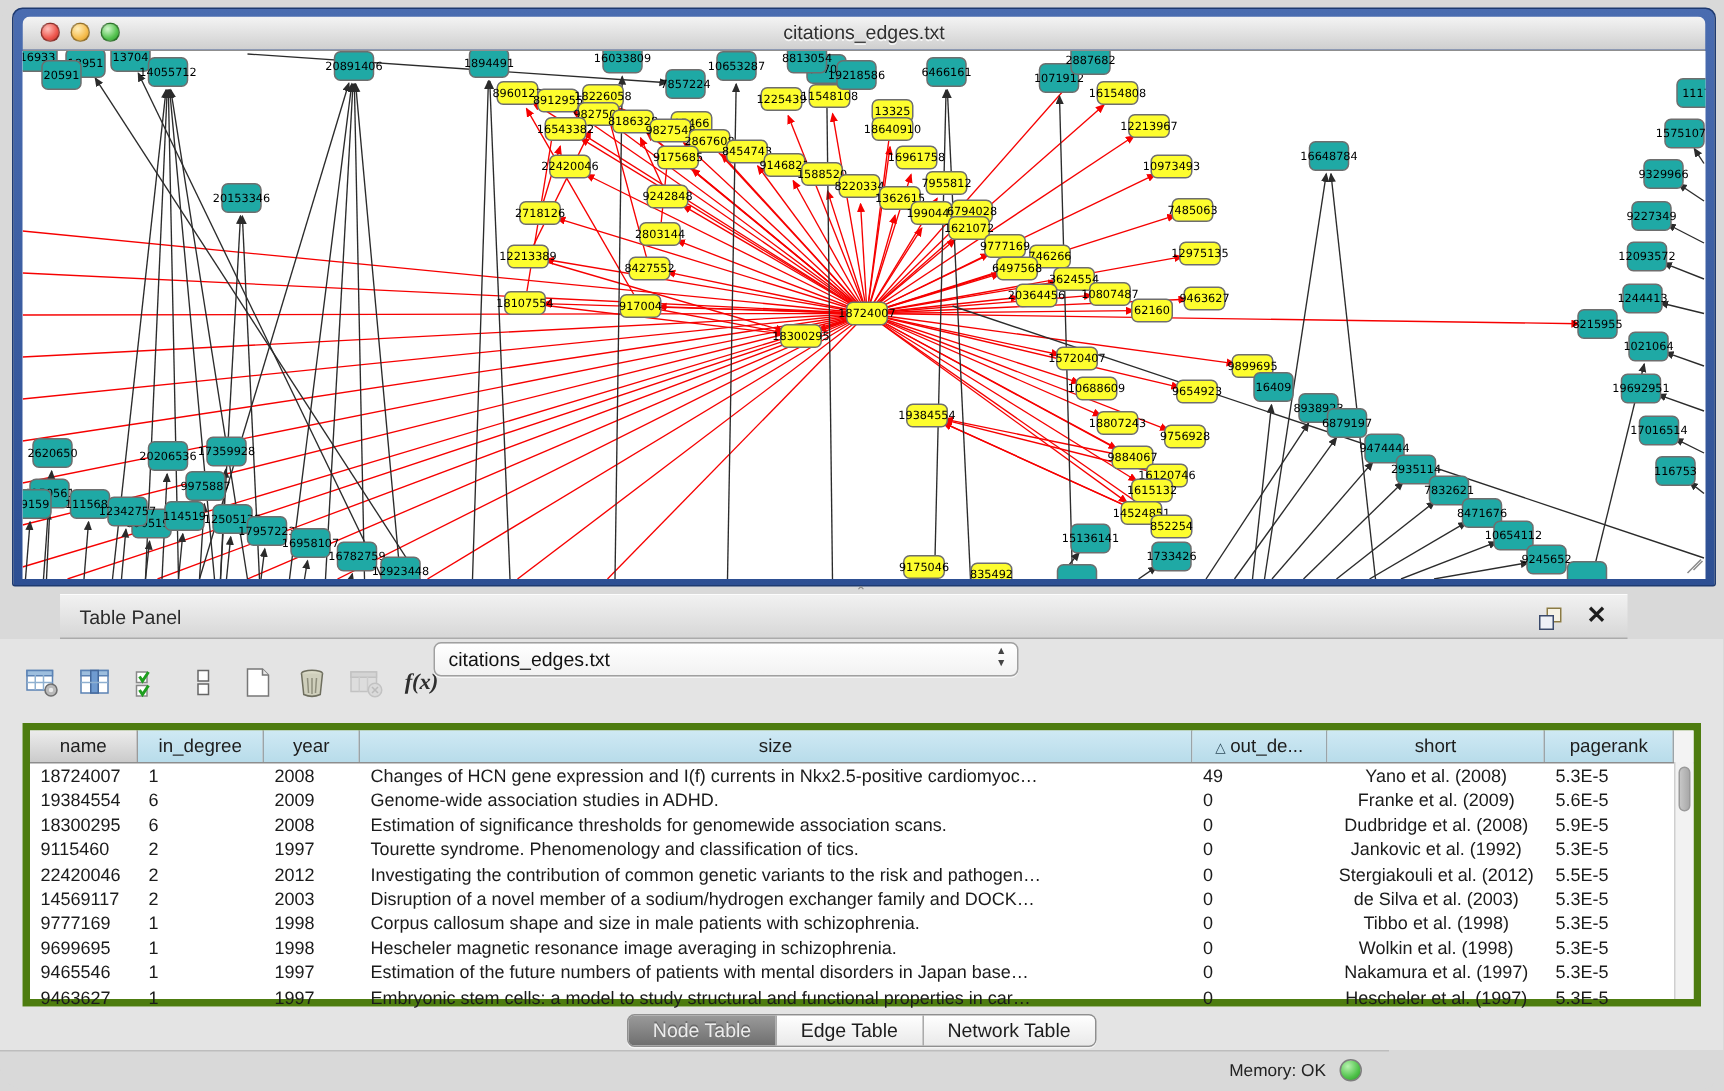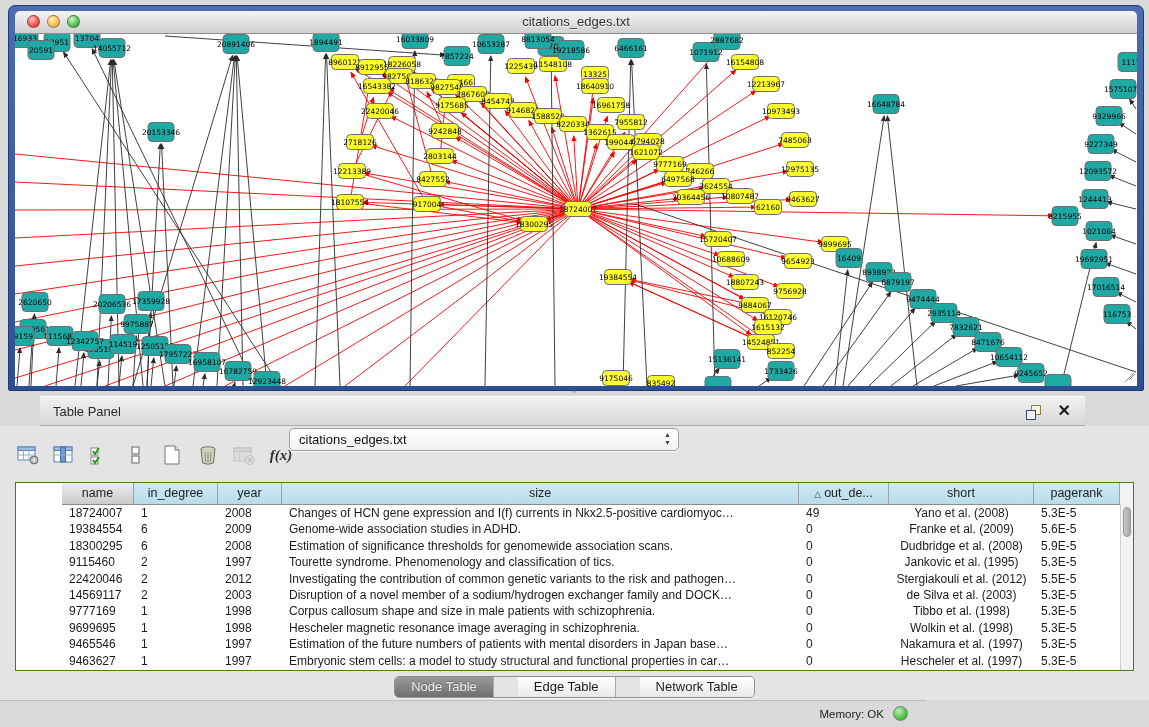--- a/index.html
+++ b/index.html
@@ -36,37 +36,37 @@
   
   .toolbar{position:absolute;left:15px;top:14px;height:30px;display:flex;align-items:center;gap:11px;}
   .tbtn{width:25px;height:26px;display:flex;align-items:center;justify-content:center;}
   .fx{font-family:"Liberation Serif",serif;font-style:italic;font-weight:bold;font-size:15px;color:#2e2e2e;width:28px;text-align:center;}
   .combo{position:absolute;left:289px;top:2px;width:390px;height:23px;background:linear-gradient(#ffffff,#f2f2f2);
     border:1px solid #a0a0a0;border-radius:5px;box-sizing:border-box;box-shadow:0 1px 0 rgba(255,255,255,.7);}
   .combo .val{position:absolute;left:9px;top:3px;font-size:13px;color:#111;}
   .combo .arrows{position:absolute;right:7px;top:2px;font-size:7px;color:#444;line-height:8px;text-align:center;}
 
   
-  .tablebox{position:absolute;left:15px;top:56px;width:1119px;height:189px;background:#ffffff;border:1px solid #4d7c0f;box-sizing:border-box;padding-left:46px;}
+  .tablebox{position:absolute;left:15px;top:56px;width:1119px;height:189px;background:#ffffff;border:5px solid #4d7c0f;box-sizing:border-box;}
   .thead{display:grid;grid-template-columns:72px 84px 64px 1fr 90px 145px 86px 13px;height:21px;border-bottom:1px solid #8d8d8d;}
   .th{box-sizing:border-box;border-right:1px solid #9aa4a8;background:linear-gradient(#cfe9f4,#b8dcea);
       font-size:12.5px;color:#1d1d1d;text-align:center;line-height:20px;overflow:hidden;white-space:nowrap;}
   .th.silver{background:linear-gradient(#ececec,#cbcbcb);border-right:1px solid #9a9a9a;}
   .th.last{border-right:none;background:#f3f3f3;}
   .sort-tri{font-size:9px;color:#2c4a5a;margin-right:3px;}
   .tbody{position:relative;}
   .tr{display:grid;grid-template-columns:72px 84px 64px 1fr 90px 145px 86px 13px;height:16.4px;}
   .td{font-size:12px;line-height:16px;color:#1b1b1b;padding-left:7px;overflow:hidden;white-space:nowrap;text-overflow:ellipsis;box-sizing:border-box;}
   .td.center{text-align:center;padding-left:0;}
   .vscroll{position:absolute;right:0;top:21px;bottom:0;width:13px;background:#f2f2f2;border-left:1px solid #cfcfcf;box-sizing:border-box;}
   .vthumb{position:absolute;left:2px;top:3px;width:8px;height:30px;border-radius:4px;background:linear-gradient(90deg,#c6c6c6,#a9a9a9);border:1px solid #9a9a9a;box-sizing:border-box;}
 
   
   .tabs{position:absolute;left:0;right:0;top:250px;display:flex;justify-content:center;}
-  .seg{display:flex;border:1px solid #8f8f8f;border-radius:5px;overflow:hidden;height:20px;box-shadow:0 1px 0 rgba(255,255,255,.6);gap:24px;}
+  .seg{display:flex;border:1px solid #8f8f8f;border-radius:5px;overflow:hidden;height:20px;box-shadow:0 1px 0 rgba(255,255,255,.6);}
   .seg .tab{padding:0 16px;font-size:13px;line-height:20px;background:linear-gradient(#ffffff,#e9e9e9);color:#1c1c1c;border-right:1px solid #aaaaaa;}
   .seg .tab:last-child{border-right:none;}
   .seg .tab.active{background:linear-gradient(#9a9a9a,#6f6f6f);color:#ececec;text-shadow:0 -1px 0 rgba(0,0,0,.25);}
 
   
   .statusbar{position:absolute;left:0;top:700px;width:926px;height:27px;background:#d9d9d9;border-top:1px solid #bdbdbd;box-sizing:border-box;}
   .mem-label{position:absolute;right:42px;top:7px;font-size:11.5px;color:#222;}
   .mem-dot{position:absolute;right:18px;top:5px;width:15px;height:15px;border-radius:50%;border:1px solid #7e7e7e;box-sizing:border-box;
     background:radial-gradient(circle at 35% 30%,#b8f2b0,#4fc24a 60%,#2a9426);}
 </style>
@@ -845,21 +845,21 @@
             <div class="td center">Dudbridge et al. (2008)</div>
             <div class="td">5.9E-5</div>
             <div class="td"></div>
           </div>
           <div class="tr">
             <div class="td">9115460</div>
             <div class="td">2</div>
             <div class="td">1997</div>
             <div class="td">Tourette syndrome. Phenomenology and classification of tics.</div>
             <div class="td">0</div>
-            <div class="td center">Jankovic et al. (1995)</div>
+            <div class="td center">Jankovic et al. (1992)</div>
             <div class="td">5.3E-5</div>
             <div class="td"></div>
           </div>
           <div class="tr">
             <div class="td">22420046</div>
             <div class="td">2</div>
             <div class="td">2012</div>
             <div class="td">Investigating the contribution of common genetic variants to the risk and pathogen…</div>
             <div class="td">0</div>
             <div class="td center">Stergiakouli et al. (2012)</div>

